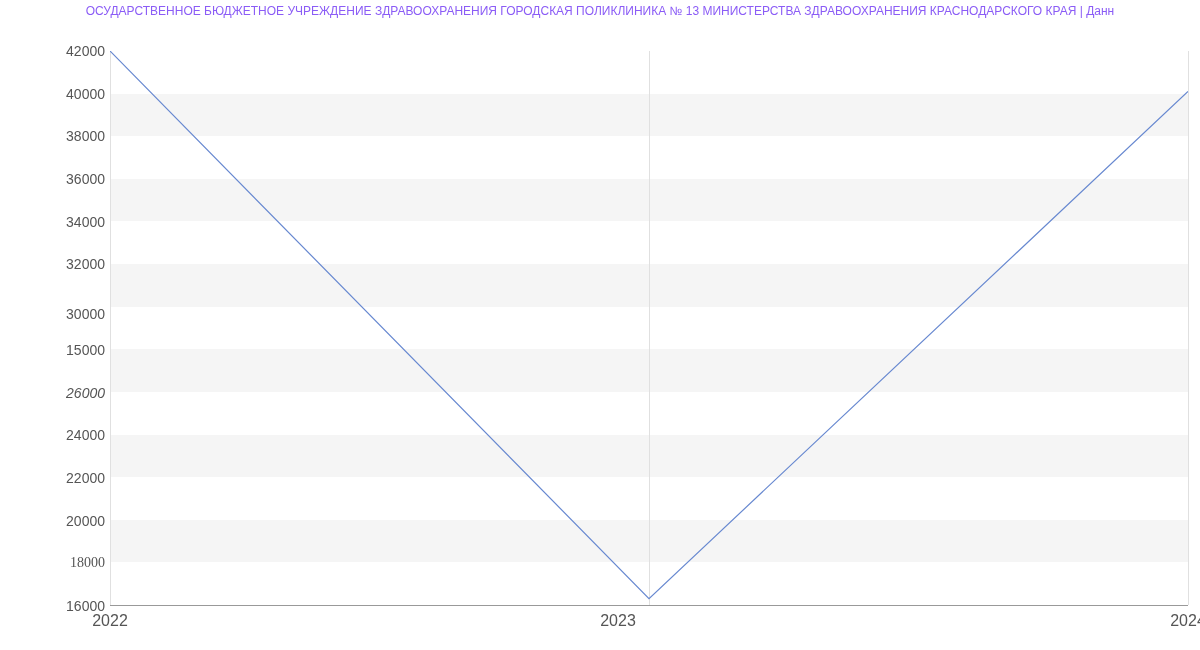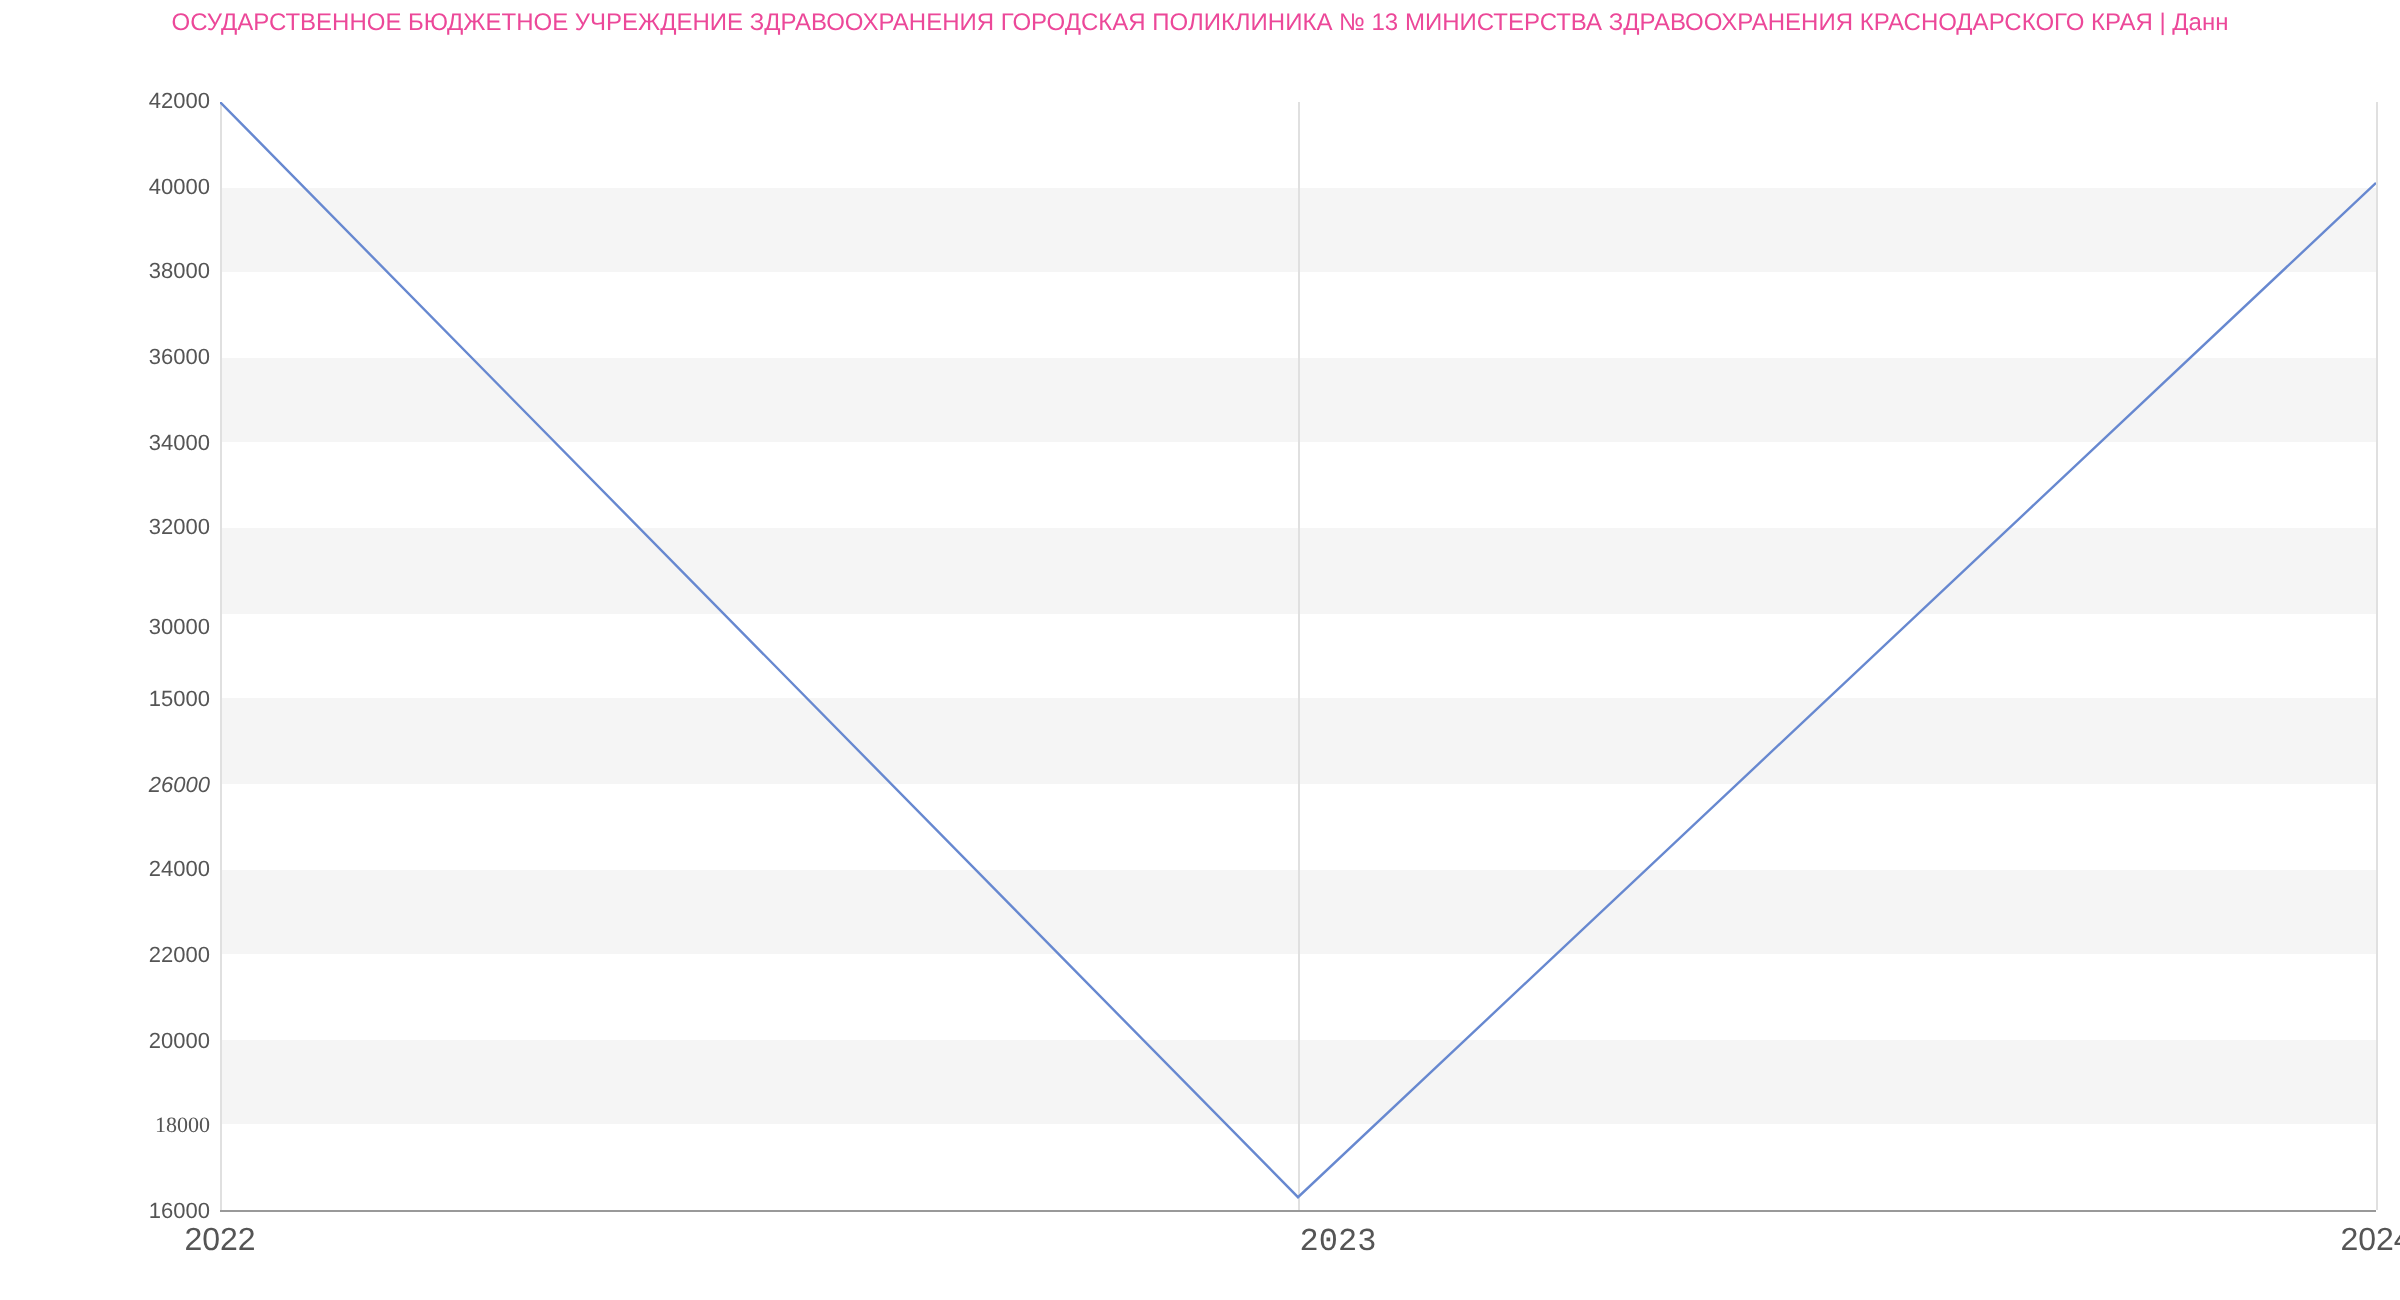--- a/index.html
+++ b/index.html
@@ -10,21 +10,21 @@
     body {
       font-family: Verdana, Arial, sans-serif;
       background: #ffffff;
       width: 1200px;
       height: 650px;
       overflow: hidden;
       position: relative;
     }
     .chart-title {
       font-size: 12px;
-      color: #ec4899;
+      color: #8b5cf6;
       text-align: center;
       padding: 4px 0 8px 0;
       white-space: nowrap;
       overflow: hidden;
     }
     .chart-container {
       position: relative;
       width: 100%;
       height: 610px;
     }
@@ -38,21 +38,21 @@
     }
     .grid-band {
       position: absolute;
       left: 0;
       right: 0;
       background: #f5f5f5;
     }
     .y-tick-label {
       position: absolute;
       right: calc(100% - 105px);
-      font-size: 11px;
+      font-size: 14px;
       color: #555;
       text-align: right;
       width: 60px;
       transform: translateY(-50%);
     }
     .x-tick-label {
       position: absolute;
       bottom: 6px;
       font-size: 16px;
       color: #555;
@@ -108,15 +108,15 @@
     <div class="y-tick-label" style="top: 366.538px; font-style: italic;">26000</div>
     <div class="y-tick-label" style="top: 323.846px;">15000</div>
     <div class="y-tick-label" style="top: 288px;">30000</div>
     <div class="y-tick-label" style="top: 238.462px;">32000</div>
     <div class="y-tick-label" style="top: 195.769px;">34000</div>
     <div class="y-tick-label" style="top: 153.077px;">36000</div>
     <div class="y-tick-label" style="top: 110.385px;">38000</div>
     <div class="y-tick-label" style="top: 67.6923px;">40000</div>
     <div class="y-tick-label" style="top: 25px;">42000</div>
     <div class="x-tick-label" style="left: 110px;">2022</div>
-    <div class="x-tick-label" style="left: 669px; font-family: Liberation Mono, monospace;">2023</div>
+    <div class="x-tick-label" style="left: 618px;">2023</div>
     <div class="x-tick-label" style="left: 1188px;">2024</div>
   </div>
 
 </body></html>

